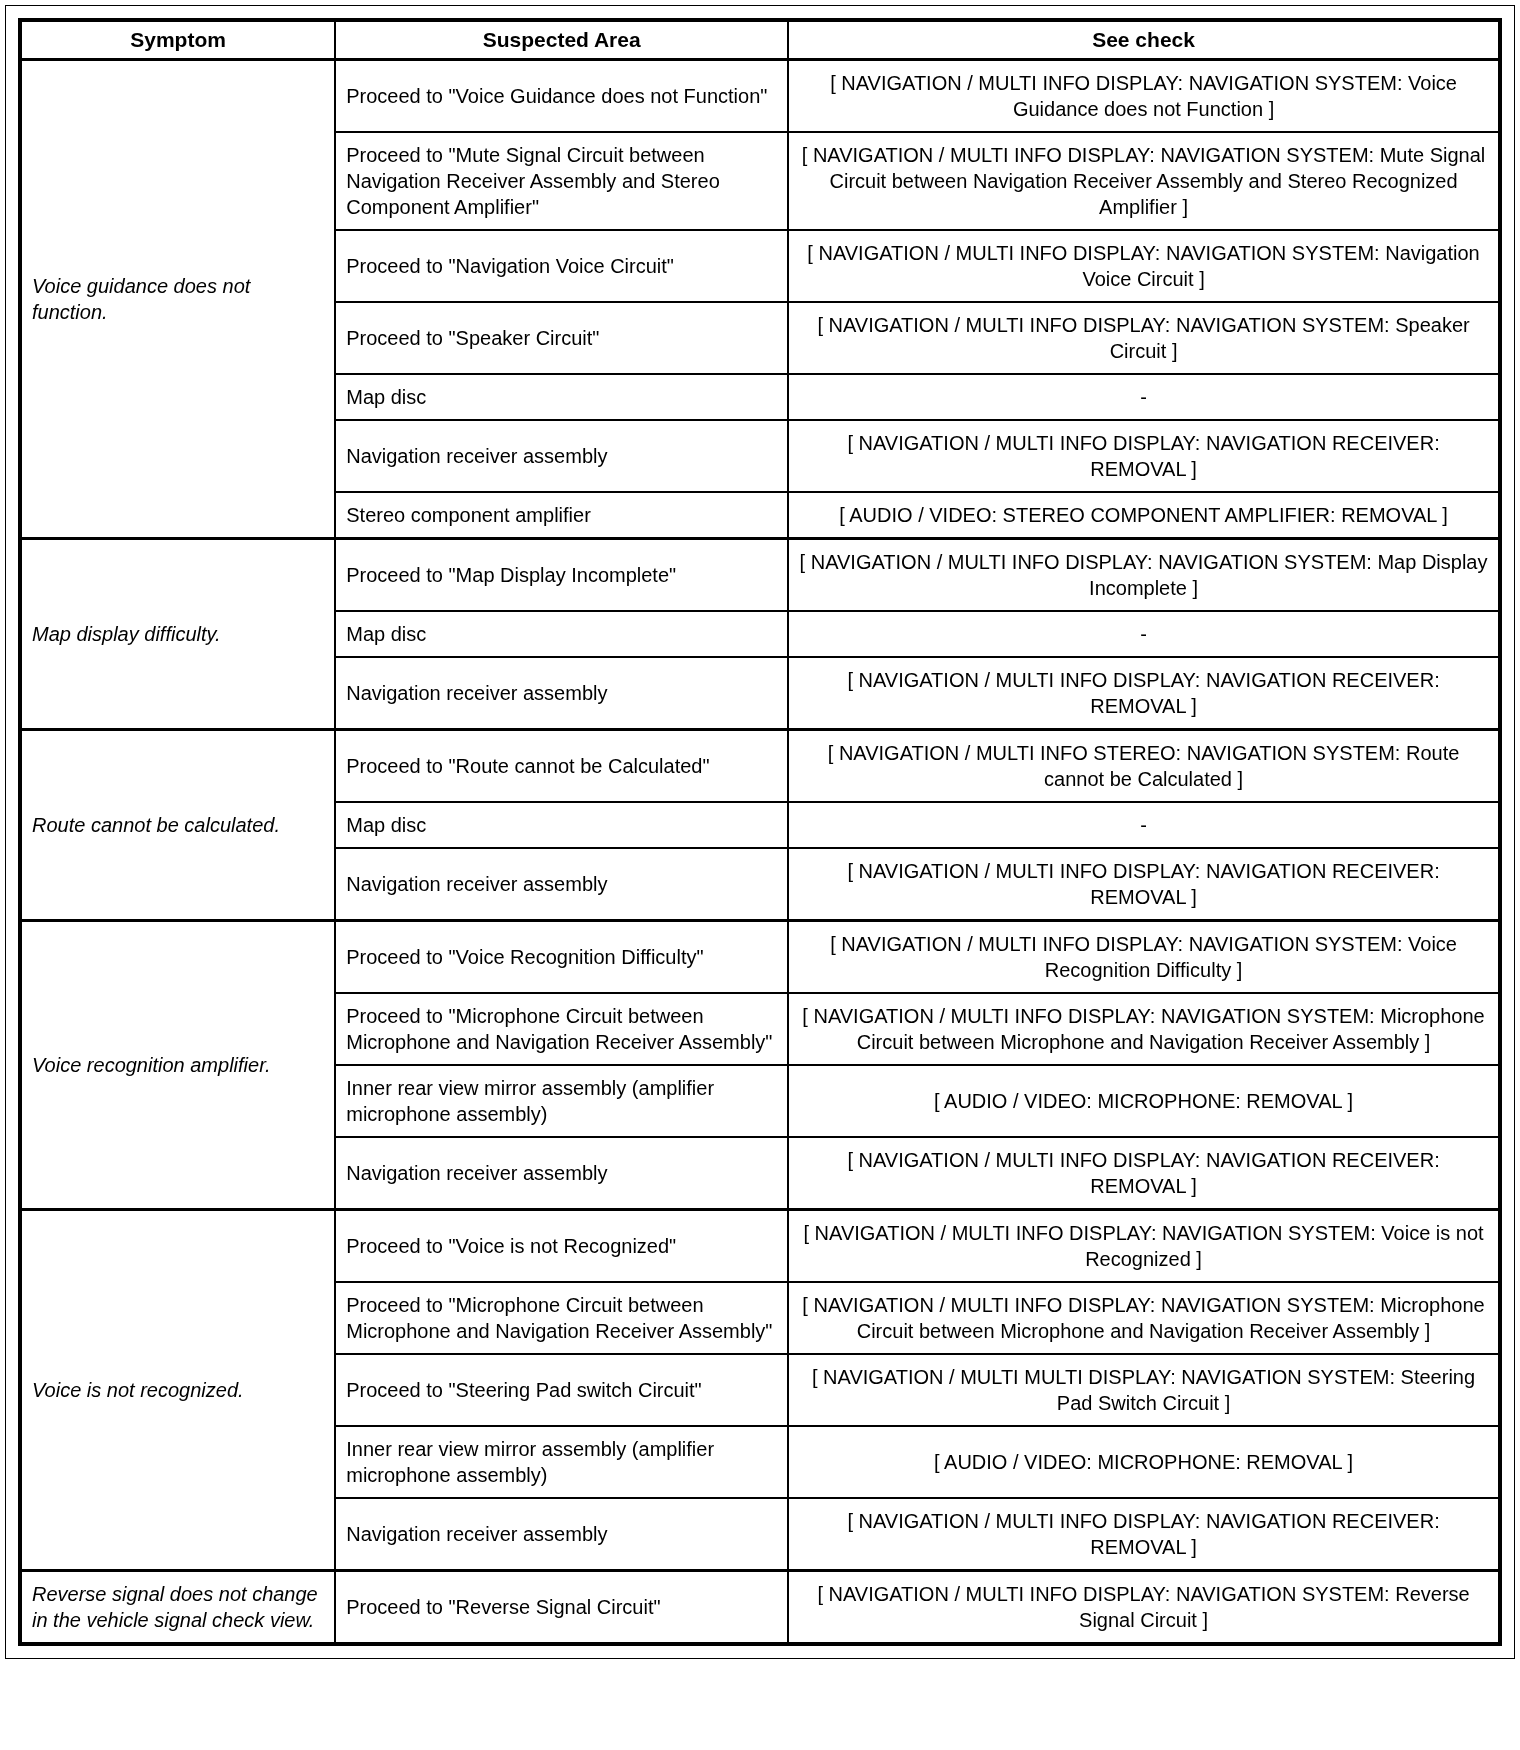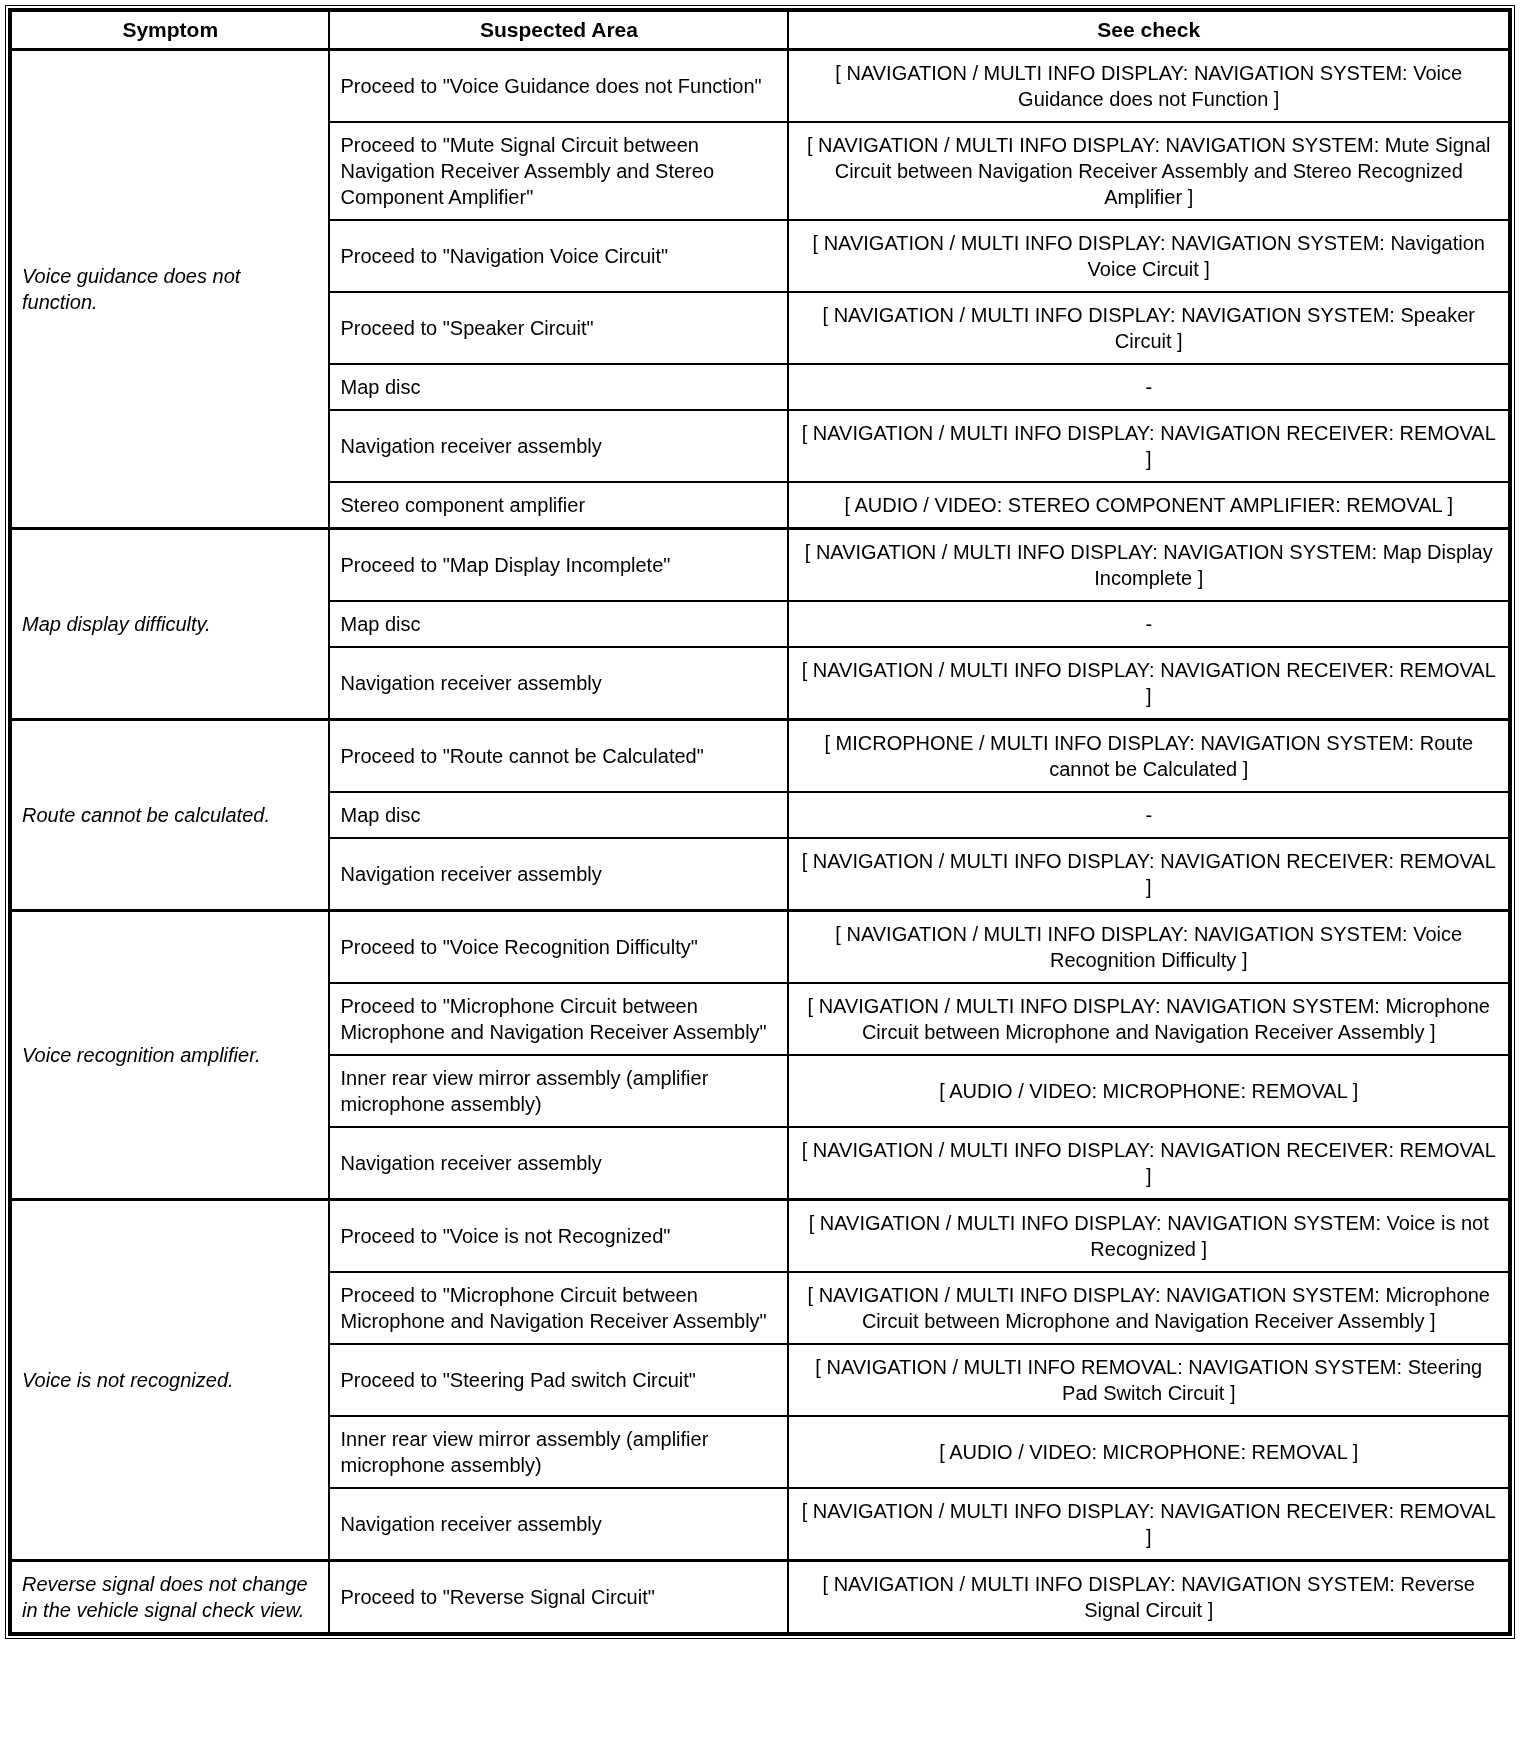--- a/index.html
+++ b/index.html
@@ -10,21 +10,21 @@
     font-family: "Liberation Sans", sans-serif;
     color: #000;
   }
   .page {
     width: 1520px;
     min-height: 1750px;
     padding: 5px;
   }
   .frame {
     border: 1px solid #000;
-    padding: 2px;
+    padding: 12px;
   }
   table.symptom-table {
     border-collapse: collapse;
     width: 100%;
     table-layout: fixed;
     border: 4px solid #000;
   }
   col.c-symptom { width: 21.3%; }
   col.c-area    { width: 30.6%; }
   col.c-page    { width: 48.1%; }
@@ -120,21 +120,21 @@
             <td class="area-cell">Map disc</td>
             <td class="page-cell dash">-</td>
           </tr>
           <tr>
             <td class="area-cell">Navigation receiver assembly</td>
             <td class="page-cell">[ NAVIGATION / MULTI INFO DISPLAY: NAVIGATION RECEIVER: REMOVAL ]</td>
           </tr>
           <tr>
             <td rowspan="3" class="symptom-cell group-start">Route cannot be calculated.</td>
             <td class="area-cell group-start">Proceed to "Route cannot be Calculated"</td>
-            <td class="page-cell group-start">[ MICROPHONE / MULTI INFO DISPLAY: NAVIGATION SYSTEM: Route cannot be Calculated ]</td>
+            <td class="page-cell group-start">[ NAVIGATION / MULTI INFO STEREO: NAVIGATION SYSTEM: Route cannot be Calculated ]</td>
           </tr>
           <tr>
             <td class="area-cell">Map disc</td>
             <td class="page-cell dash">-</td>
           </tr>
           <tr>
             <td class="area-cell">Navigation receiver assembly</td>
             <td class="page-cell">[ NAVIGATION / MULTI INFO DISPLAY: NAVIGATION RECEIVER: REMOVAL ]</td>
           </tr>
           <tr>
@@ -158,21 +158,21 @@
             <td rowspan="5" class="symptom-cell group-start">Voice is not recognized.</td>
             <td class="area-cell group-start">Proceed to "Voice is not Recognized"</td>
             <td class="page-cell group-start">[ NAVIGATION / MULTI INFO DISPLAY: NAVIGATION SYSTEM: Voice is not Recognized ]</td>
           </tr>
           <tr>
             <td class="area-cell">Proceed to "Microphone Circuit between Microphone and Navigation Receiver Assembly"</td>
             <td class="page-cell">[ NAVIGATION / MULTI INFO DISPLAY: NAVIGATION SYSTEM: Microphone Circuit between Microphone and Navigation Receiver Assembly ]</td>
           </tr>
           <tr>
             <td class="area-cell">Proceed to "Steering Pad switch Circuit"</td>
-            <td class="page-cell">[ NAVIGATION / MULTI INFO REMOVAL: NAVIGATION SYSTEM: Steering Pad Switch Circuit ]</td>
+            <td class="page-cell">[ NAVIGATION / MULTI MULTI DISPLAY: NAVIGATION SYSTEM: Steering Pad Switch Circuit ]</td>
           </tr>
           <tr>
             <td class="area-cell">Inner rear view mirror assembly (amplifier microphone assembly)</td>
             <td class="page-cell">[ AUDIO / VIDEO: MICROPHONE: REMOVAL ]</td>
           </tr>
           <tr>
             <td class="area-cell">Navigation receiver assembly</td>
             <td class="page-cell">[ NAVIGATION / MULTI INFO DISPLAY: NAVIGATION RECEIVER: REMOVAL ]</td>
           </tr>
           <tr>

